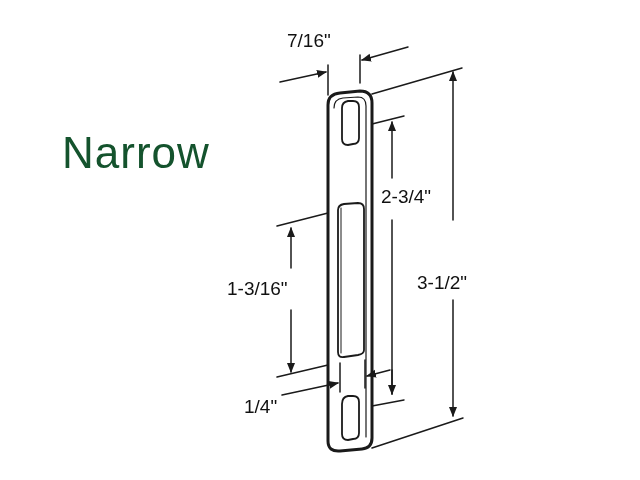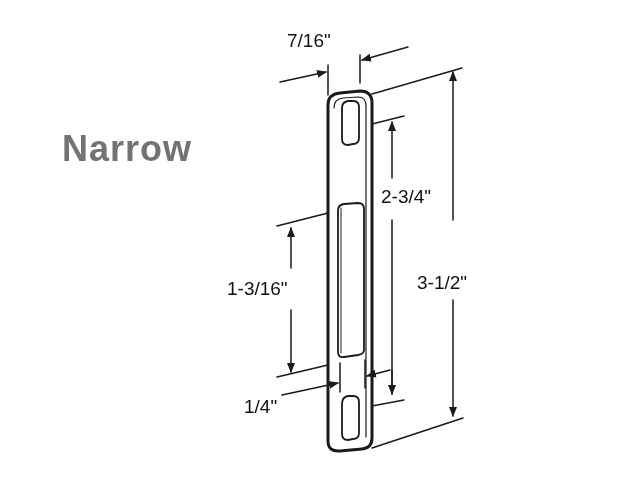--- a/index.html
+++ b/index.html
@@ -1,17 +1,17 @@
 <!DOCTYPE html>
 <html><head>
   <meta charset="utf-8">
   <style>
     html, body { margin: 0; padding: 0; background: #ffffff; }
     body { width: 640px; height: 480px; position: relative; overflow: hidden; font-family: "Liberation Sans", sans-serif; }
-    .title { position: absolute; left: 62px; top: 128px; font-size: 36px; font-weight: bold; color: #737373; letter-spacing: 1px; }
+    .title { position: absolute; left: 62px; top: 128px; font-size: 44px; font-weight: normal; color: #14532d; letter-spacing: 1px; }
     .dim { position: absolute; font-size: 19px; color: #111; font-family: "Liberation Sans", sans-serif; background: #fff; padding: 0 1px; }
     svg { position: absolute; left: 0; top: 0; }
   </style>
 </head>
 <body>
 
 <div class="title">Narrow</div>
 
 <svg width="640" height="480" viewBox="0 0 640 480">
   <defs>

